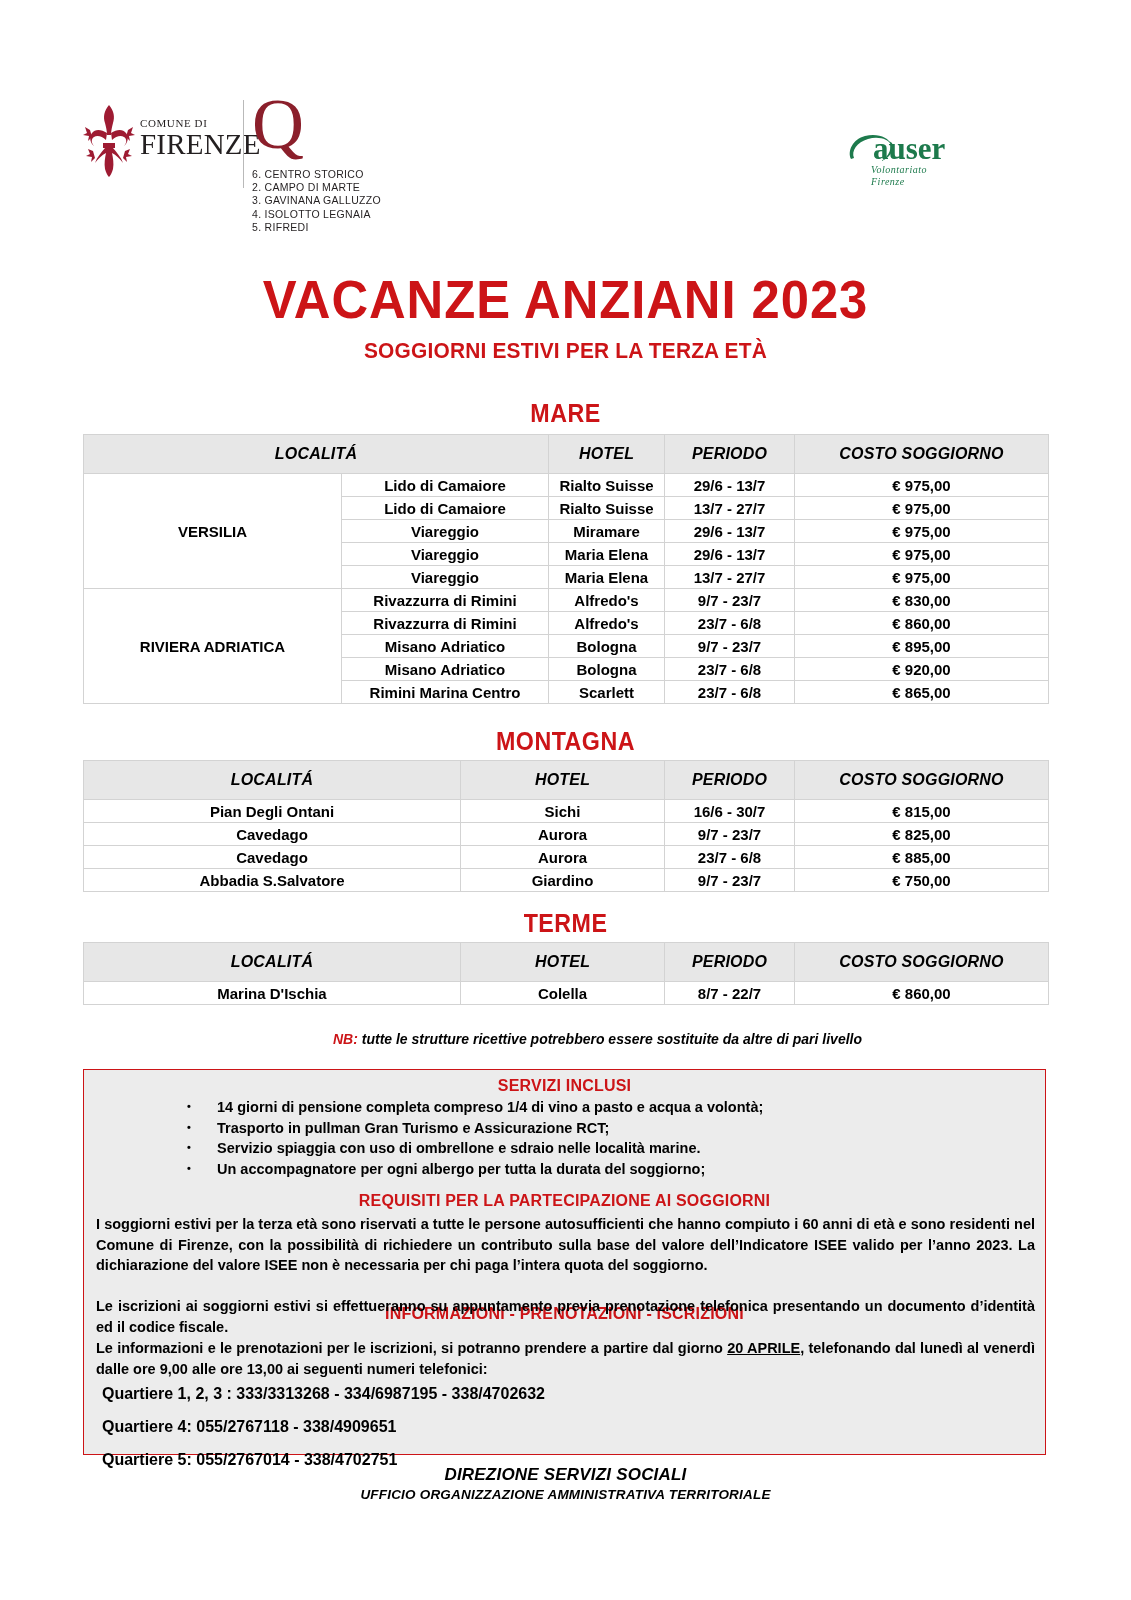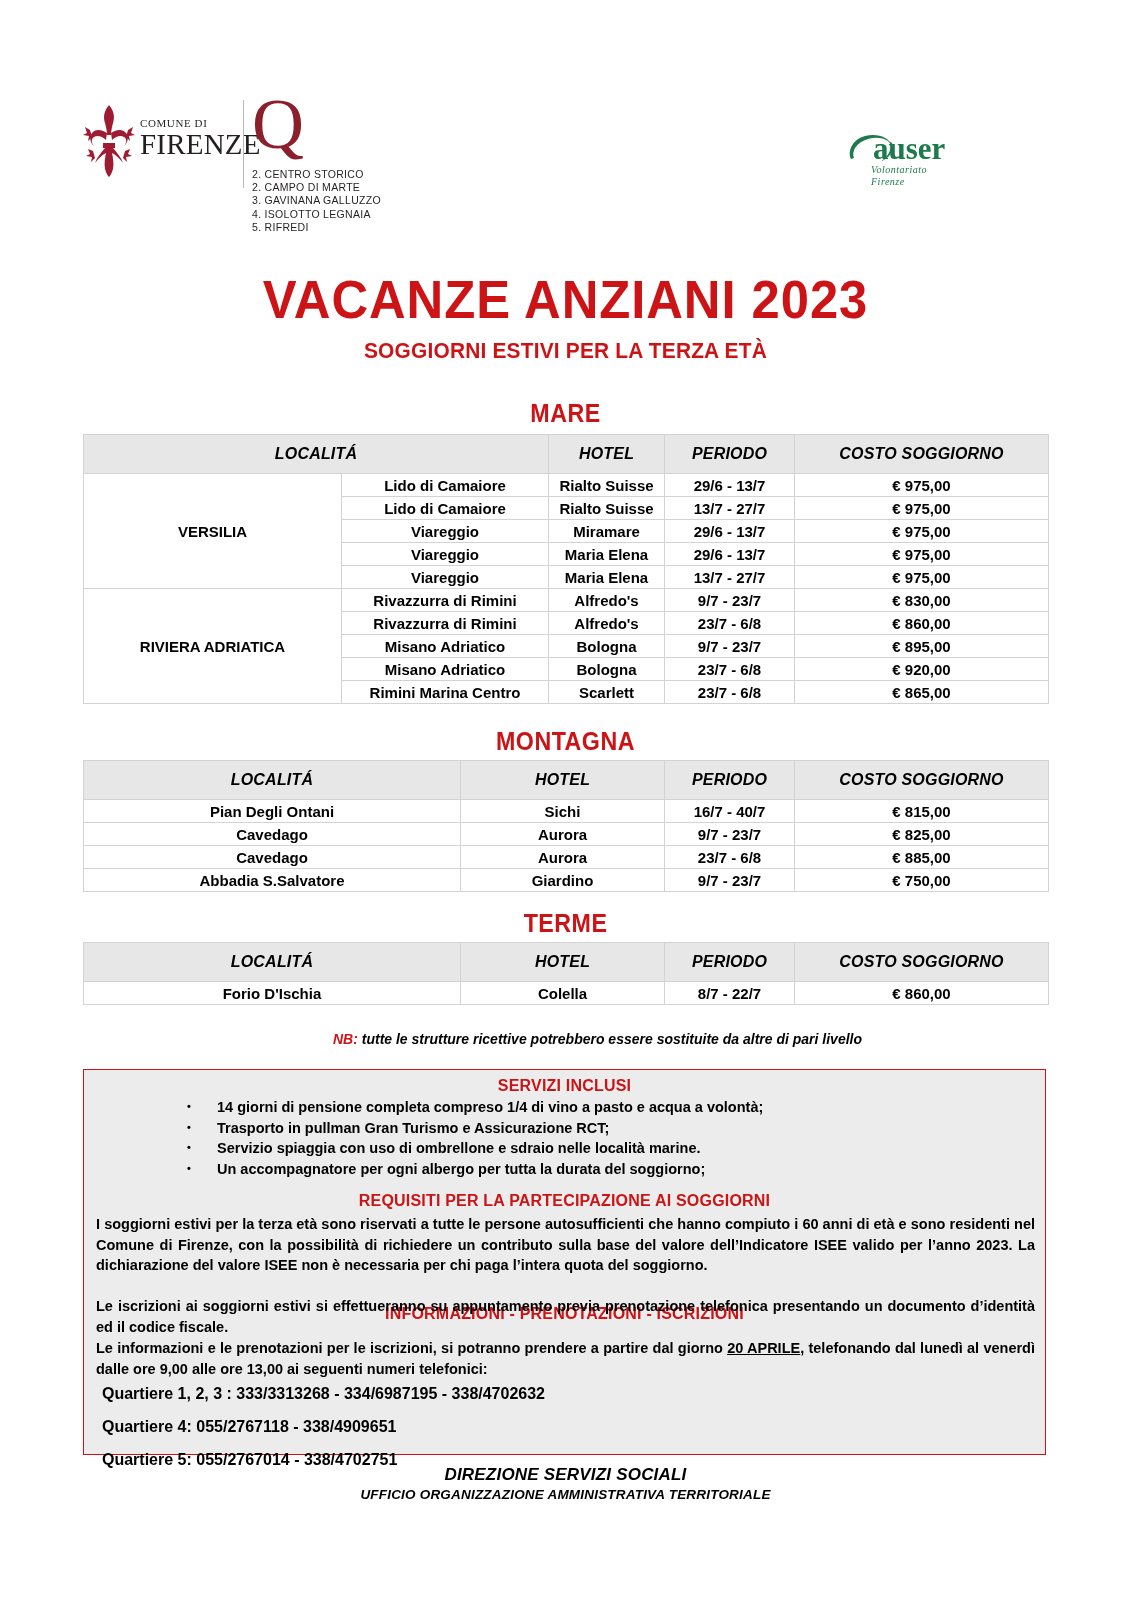--- a/index.html
+++ b/index.html
@@ -200,21 +200,21 @@
       </svg>
       <div class="fir-text">
         <div class="fir-comune">COMUNE DI</div>
         <div class="fir-name">FIRENZE</div>
       </div>
     </div>
 
     <div class="q-divider"></div>
     <div class="q-mark">Q</div>
     <div class="q-list">
-      <div>2. CENTRO STORICO</div>
+      <div>6. CENTRO STORICO</div>
       <div>2. CAMPO DI MARTE</div>
       <div>3. GAVINANA GALLUZZO</div>
       <div>4. ISOLOTTO LEGNAIA</div>
       <div>5. RIFREDI</div>
     </div>
 
     <div class="logo-auser">
       <svg class="auser-swoosh" viewBox="0 0 60 36">
         <path d="M6 28 C2 20 8 8 20 5 C32 2 44 6 46 14 C44 8 33 5 23 8 C12 11 6 20 9 27 Z" fill="#1d7a4c"></path>
         <path d="M44 10 C48 16 44 26 36 30 C44 28 50 19 47 12 Z" fill="#1d7a4c"></path>
@@ -323,21 +323,21 @@
         <th>LOCALITÁ</th>
         <th>HOTEL</th>
         <th>PERIODO</th>
         <th>COSTO SOGGIORNO</th>
       </tr>
     </thead>
     <tbody>
       <tr>
         <td>Pian Degli Ontani</td>
         <td>Sichi</td>
-        <td>16/7 - 40/7</td>
+        <td>16/6 - 30/7</td>
         <td>€ 815,00</td>
       </tr>
       <tr>
         <td>Cavedago</td>
         <td>Aurora</td>
         <td>9/7 - 23/7</td>
         <td>€ 825,00</td>
       </tr>
       <tr>
         <td>Cavedago</td>
@@ -365,21 +365,21 @@
     <thead>
       <tr>
         <th>LOCALITÁ</th>
         <th>HOTEL</th>
         <th>PERIODO</th>
         <th>COSTO SOGGIORNO</th>
       </tr>
     </thead>
     <tbody>
       <tr>
-        <td>Forio D'Ischia</td>
+        <td>Marina D'Ischia</td>
         <td>Colella</td>
         <td>8/7 - 22/7</td>
         <td>€ 860,00</td>
       </tr>
     </tbody>
   </table>
 
   <div class="nb-note"><span class="nb-lead">NB:</span><span> tutte le strutture ricettive potrebbero essere sostituite da altre di pari livello</span></div>
 
   <div class="infobox">

